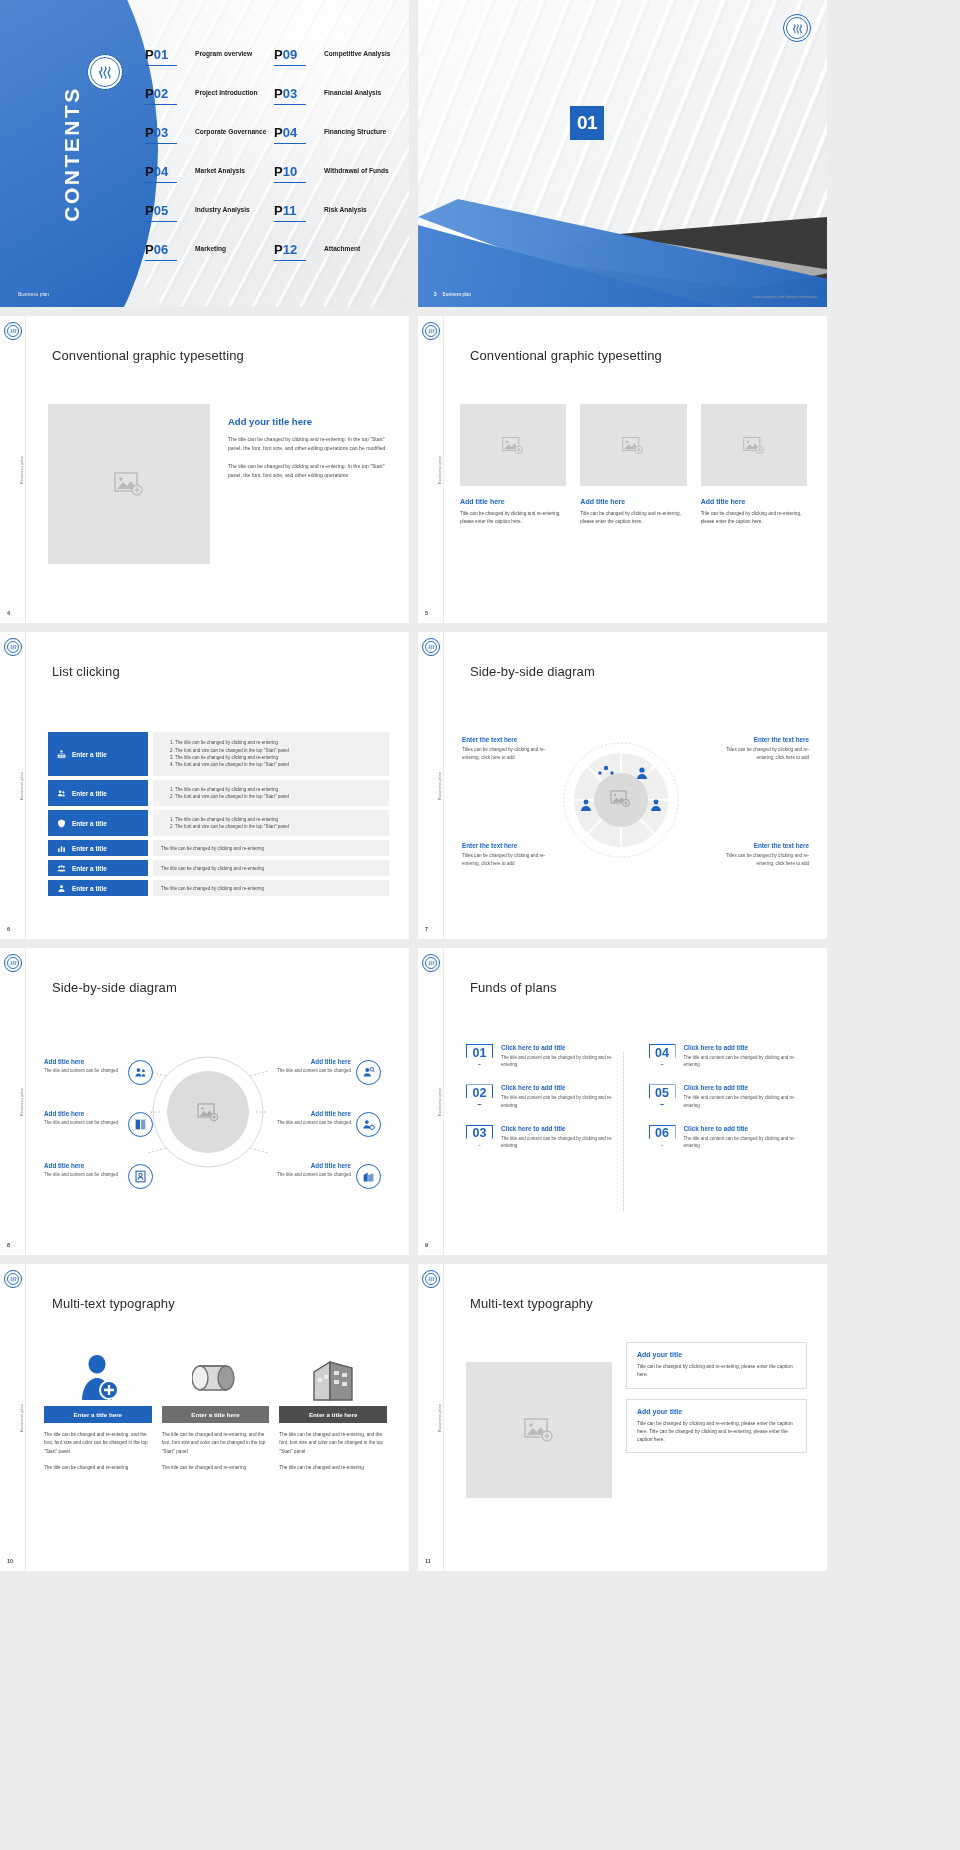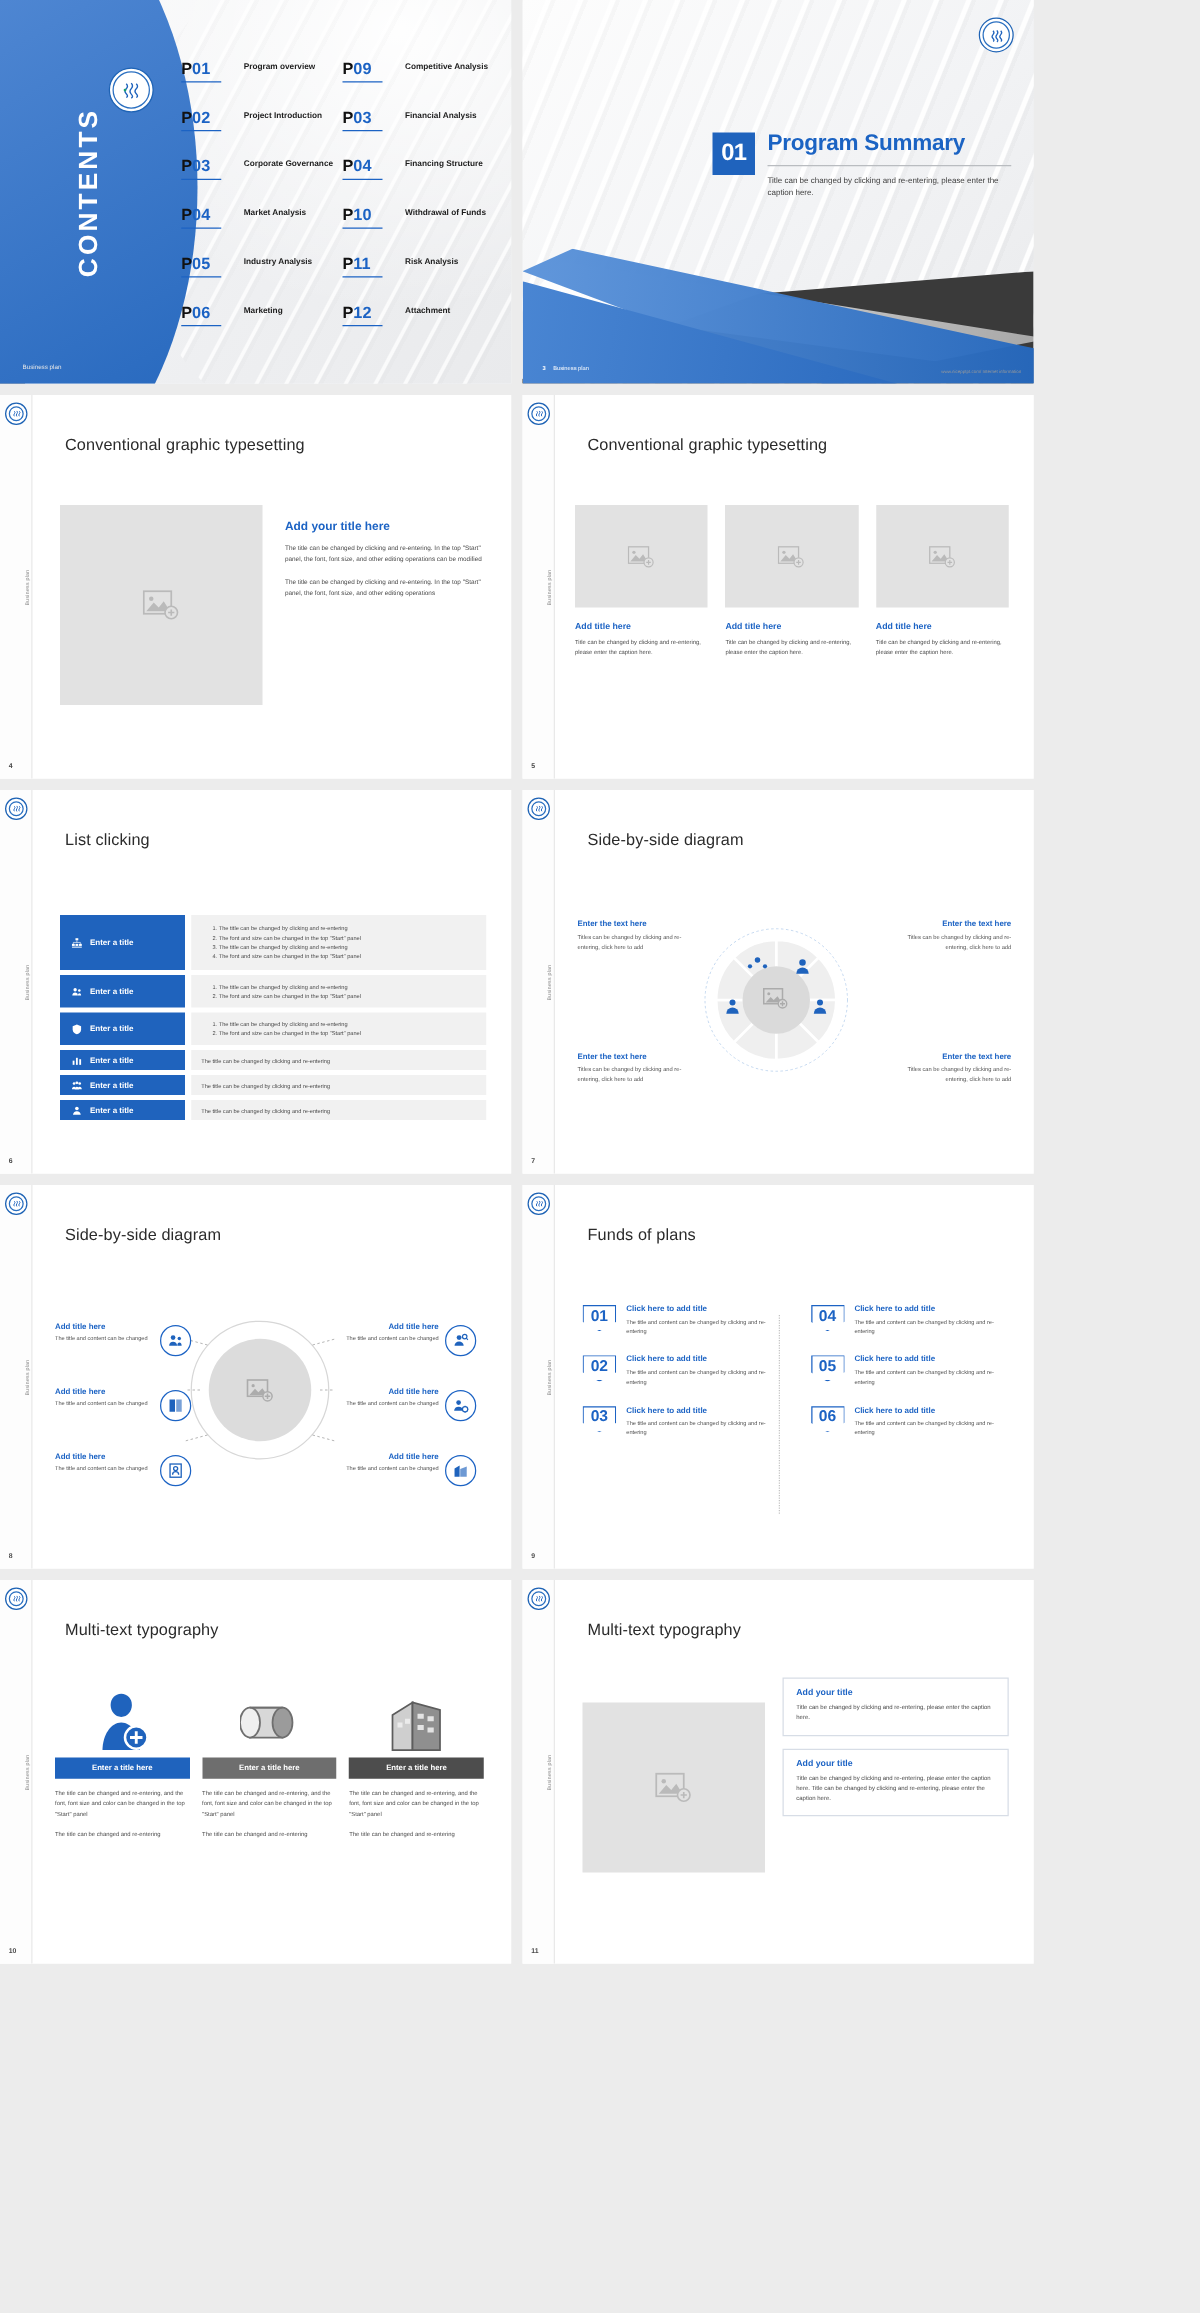--- a/index.html
+++ b/index.html
@@ -368,25 +368,20 @@
         <svg class="waves" width="17" height="17" viewBox="0 0 22 22">
           <g stroke="#1f63bd" stroke-width="1.3" fill="none">
             <path d="M7 6 q2 2 0 4 q-2 2 0 4 q2 2 0 3"></path>
             <path d="M11 5.5 q2 2.2 0 4.4 q-2 2.2 0 4.4 q2 2 0 3.2"></path>
             <path d="M15 6 q2 2 0 4 q-2 2 0 4 q2 2 0 3"></path>
           </g>
         </svg>
       </div>
 
       <div class="s3-numbox">01</div>
-      <div class="s3-head">
-        <h1>Program Summary</h1>
-        <div class="s3-rule"></div>
-        <div class="s3-sub">Title can be changed by clicking and re-entering, please enter the caption here.</div>
-      </div>
 
       <div class="s3-foot">
         <span class="pn">3</span>
         <span>Business plan</span>
       </div>
       <div class="s3-url">www.nicepptpt.com/ Internet information</div>
     </div>
   </div>
 
   <div class="row">

